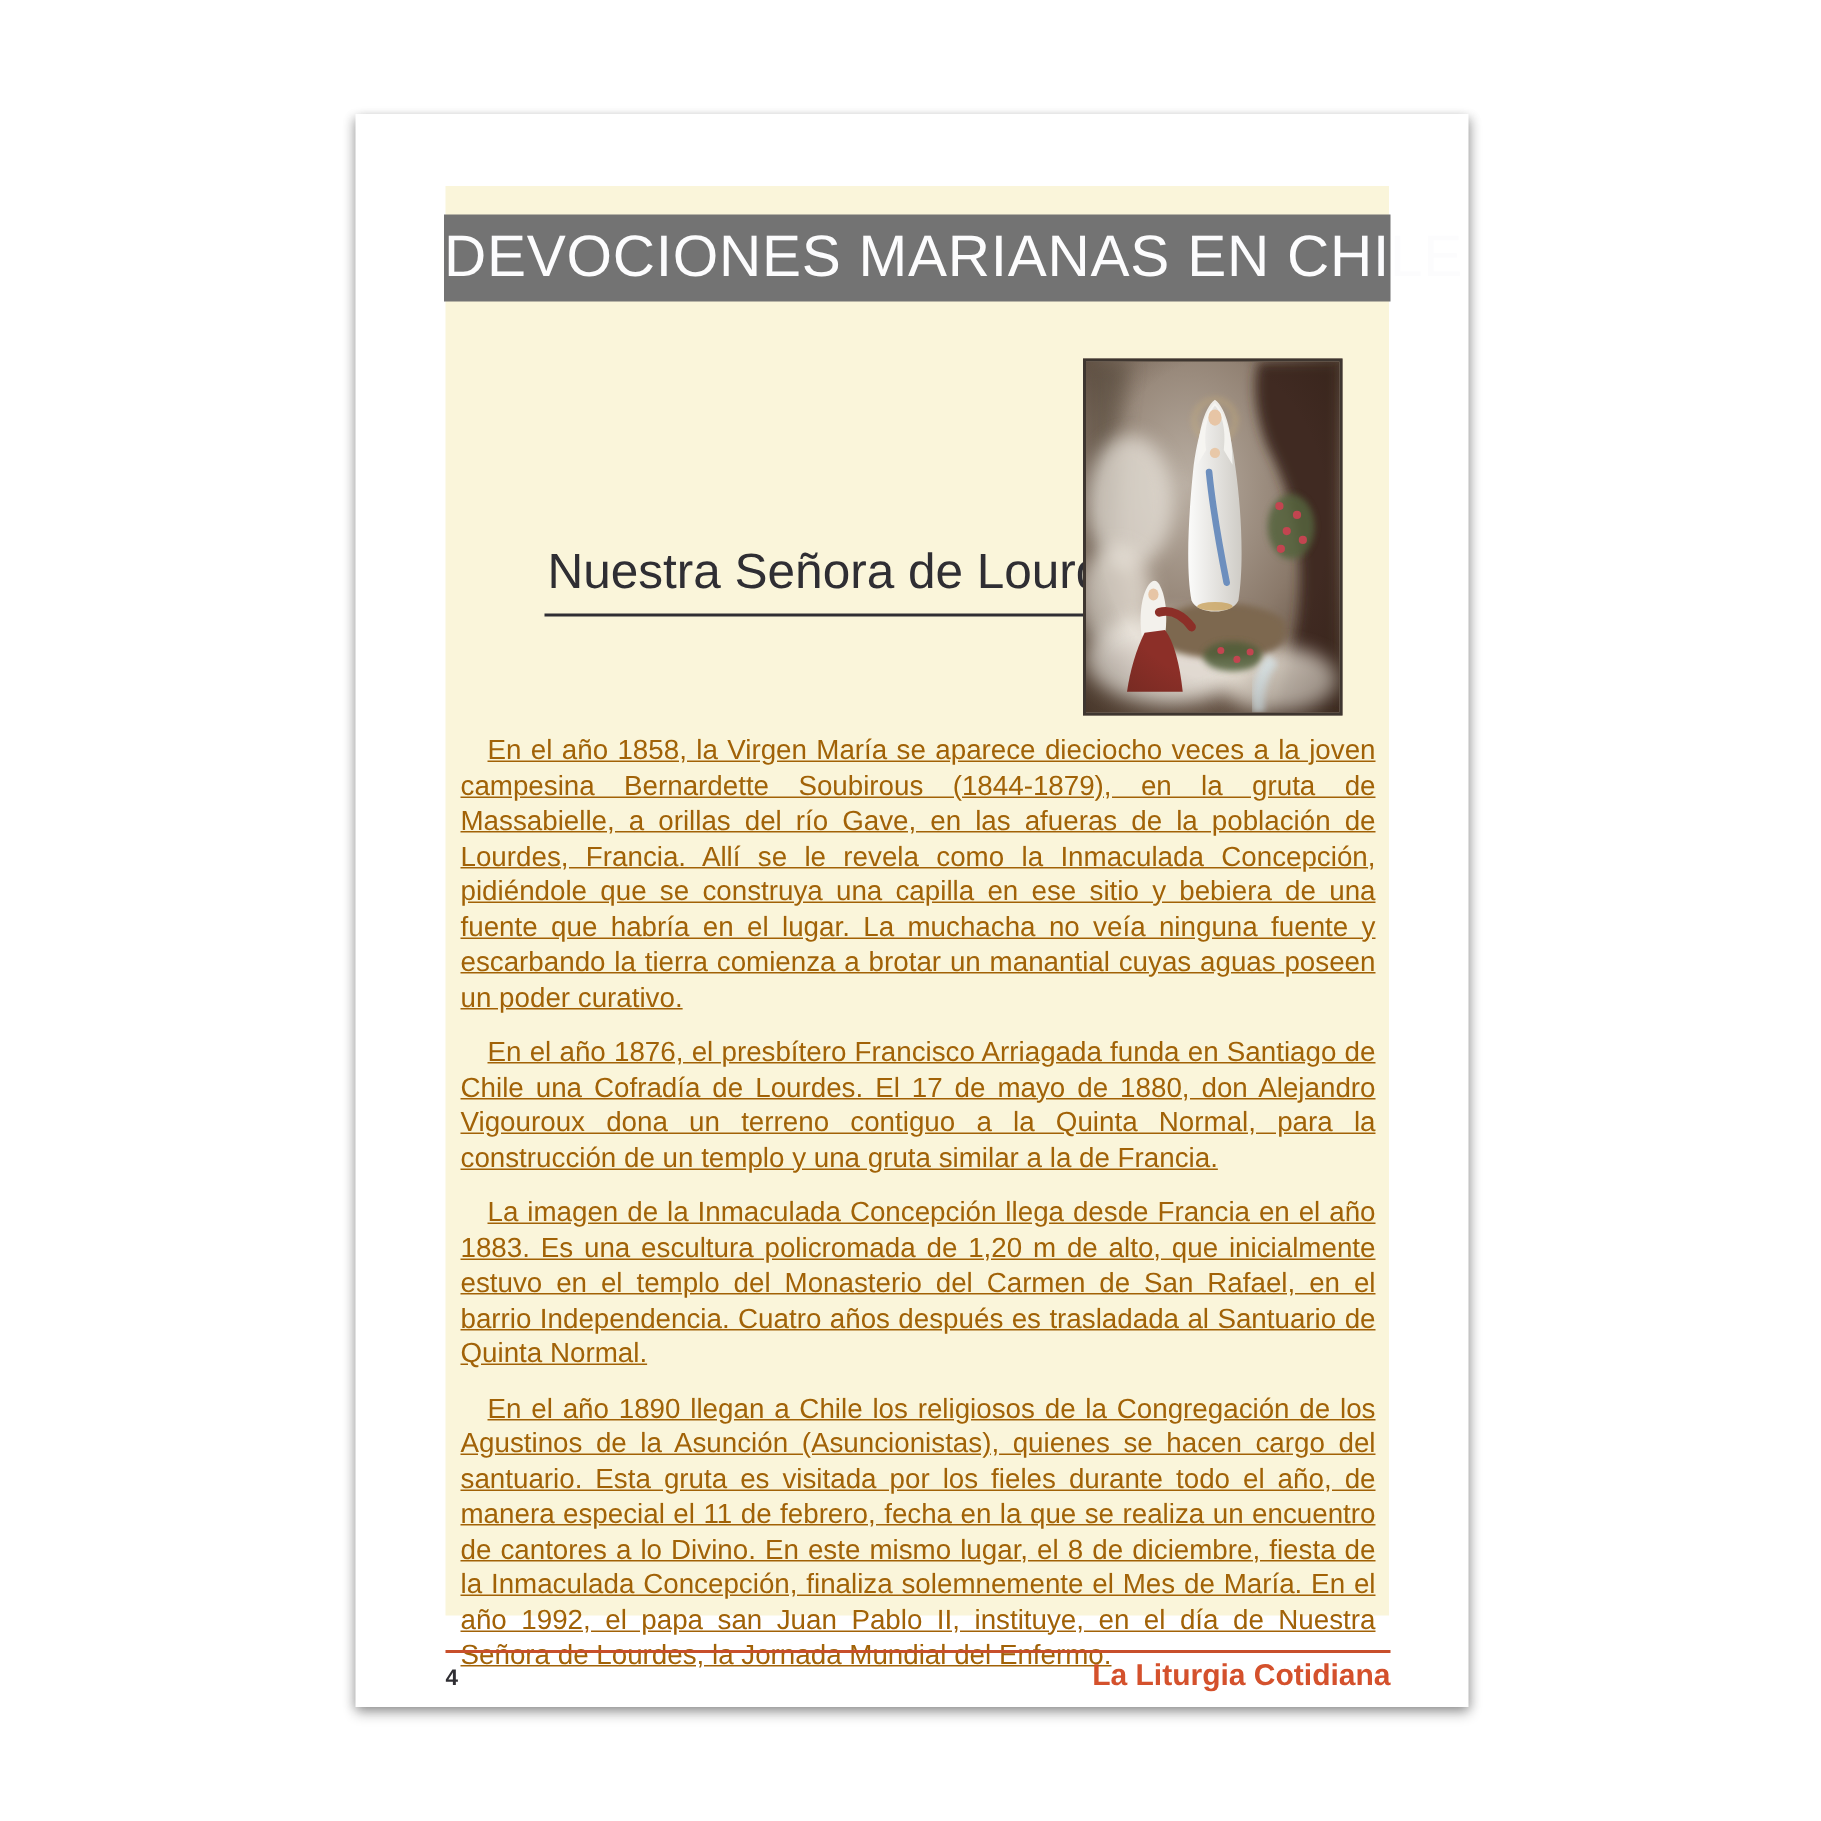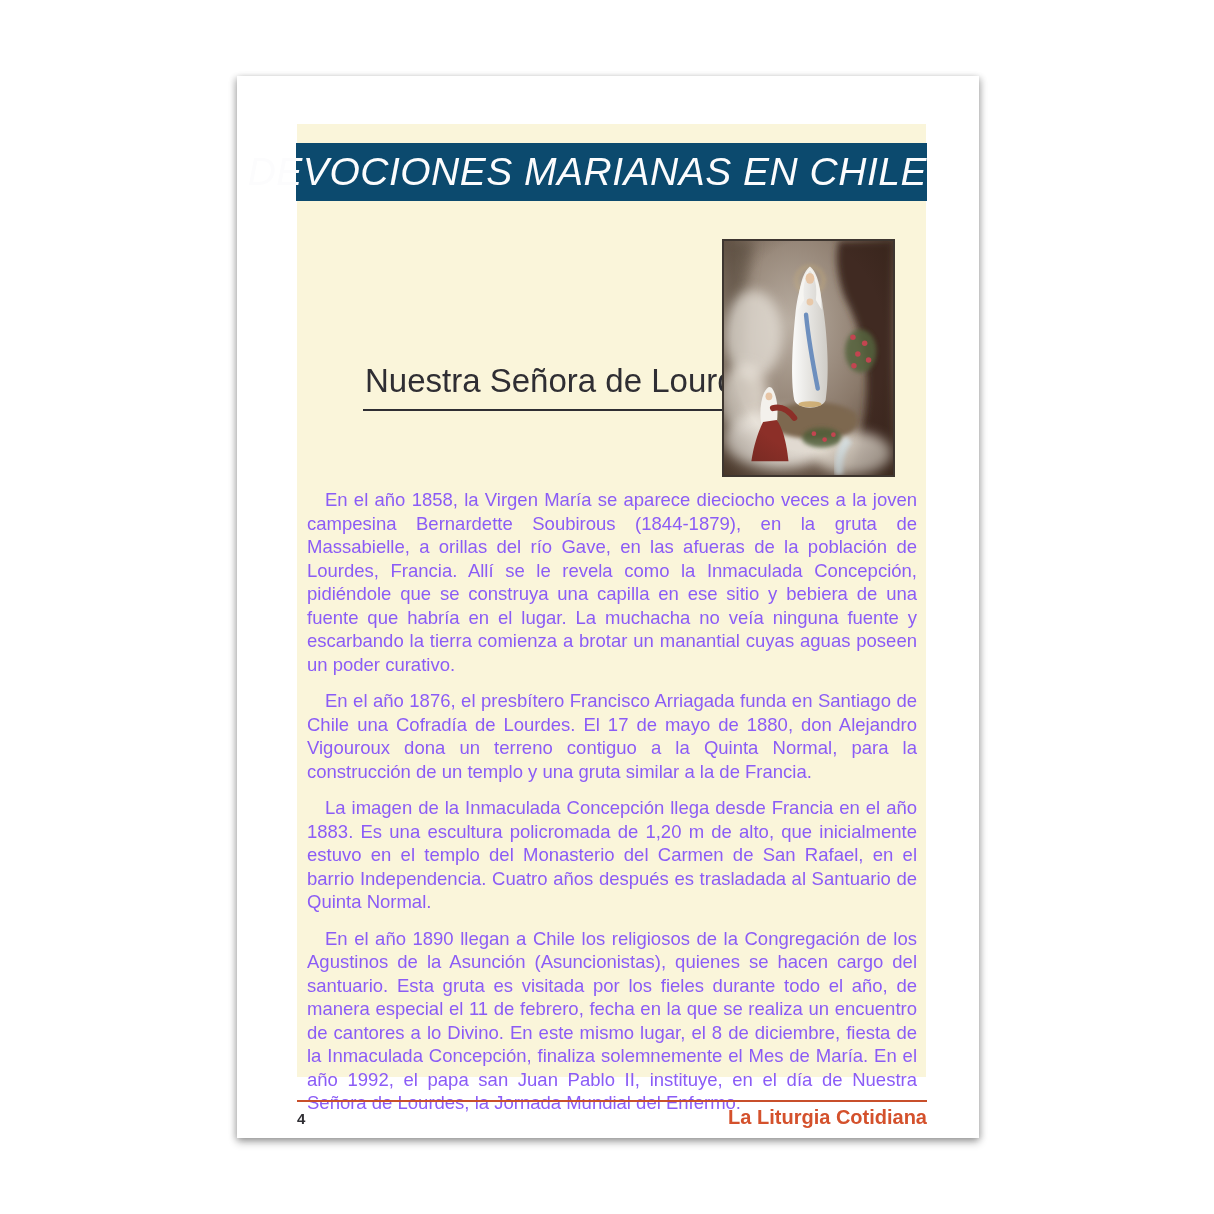--- a/index.html
+++ b/index.html
@@ -25,22 +25,22 @@
     position: absolute;
     left: 60px; top: 48px;
     width: 629px; height: 953px;
     background: #faf5da;
   }
 
   .header-bar {
     position: absolute;
     left: -1px; top: 19px;
     width: 631px; height: 58px;
-    background: #0c4a6e;
-    display: flex; align-items: center; justify-content: flex-end; font-style: italic;
+    background: #737373;
+    display: flex; align-items: center; justify-content: flex-start;
   }
   .header-bar span {
     color: #fcfcfd;
     font-size: 39px;
     font-weight: 400;
     letter-spacing: 0.5px;
     white-space: nowrap;
   }
 
   .section-title {
@@ -68,24 +68,25 @@
 
   .body-text {
     position: absolute;
     left: 10px; top: 364px;
     width: 610px;
   }
   .body-text p {
     margin: 0 0 13px 0;
     font-size: 18.5px;
     line-height: 23.5px;
-    color: #8b5cf6;
+    color: #a16207;
     text-align: justify;
     text-indent: 18px;
     hyphens: auto;
+    text-decoration: underline;
     -webkit-hyphens: auto;
   }
 
   .footer {
     position: absolute;
     left: 60px; top: 1024px;
     width: 630px;
     border-top: 2px solid #c84f2b;
     display: flex;
     justify-content: space-between;

